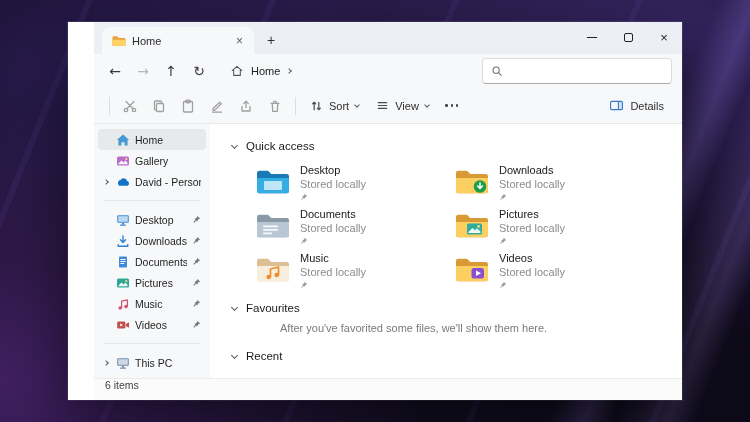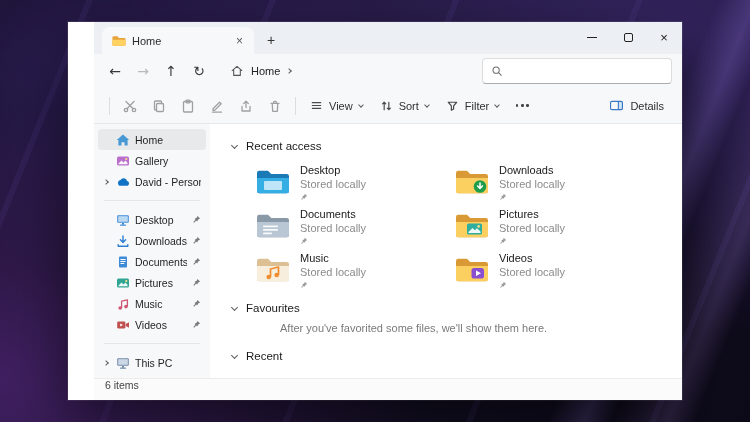--- a/index.html
+++ b/index.html
@@ -183,37 +183,30 @@
         </svg>
       </div>
       <div class="cmd-btn icon-btn">
         <svg width="14" height="14" viewBox="0 0 14 14">
           <path class="sicon" d="M3 4.3 H11 M5.6 4.3 V3.2 A0.8 0.8 0 0 1 6.4 2.4 H7.6 A0.8 0.8 0 0 1 8.4 3.2 V4.3 M4.2 4.3 L4.7 12.3 H9.3 L9.8 4.3"></path>
         </svg>
       </div>
       <div class="cmd-sep"></div>
       <div class="cmd-btn">
         <svg width="13" height="13" viewBox="0 0 14 14">
-          <path class="cicon" d="M2.5 4 H11.5 M2.5 7 H11.5 M2.5 10 H11.5"></path>
-        </svg>
-        <span>View</span>
+          <path class="cicon" d="M4.5 3.5 V11.5 M2.8 5.2 L4.5 3.5 L6.2 5.2 M9.5 3.5 V11.5 M7.8 9.8 L9.5 11.5 L11.2 9.8"></path>
+        </svg>
+        <span>Sort</span>
         <span class="chev down small"></span>
       </div>
       <div class="cmd-btn">
         <svg width="13" height="13" viewBox="0 0 14 14">
-          <path class="cicon" d="M4.5 3.5 V11.5 M2.8 5.2 L4.5 3.5 L6.2 5.2 M9.5 3.5 V11.5 M7.8 9.8 L9.5 11.5 L11.2 9.8"></path>
-        </svg>
-        <span>Sort</span>
-        <span class="chev down small"></span>
-      </div>
-      <div class="cmd-btn">
-        <svg width="13" height="13" viewBox="0 0 14 14">
-          <path class="cicon" d="M2.5 3.5 H11.5 L8.2 7.5 V10.7 L5.8 12.1 V7.5 Z"></path>
-        </svg>
-        <span>Filter</span>
+          <path class="cicon" d="M2.5 4 H11.5 M2.5 7 H11.5 M2.5 10 H11.5"></path>
+        </svg>
+        <span>View</span>
         <span class="chev down small"></span>
       </div>
       <div class="cmd-btn icon-btn">
         <span class="dots">
             <span></span>
             <span></span>
             <span></span>
           </span>
       </div>
       <div class="cmd-spacer"></div>
@@ -340,21 +333,21 @@
             <rect x="4" y="11.6" width="6" height="1.2" rx="0.6" fill="#7189a8"></rect>
           </svg>
           <span class="side-label">This PC</span>
         </div>
       </div>
 
       <div class="main">
 
         <div class="section-header">
           <span class="chev down"></span>
-          <span>Recent access</span>
+          <span>Quick access</span>
         </div>
 
         <div class="tiles">
 
           <div class="tile">
             <svg class="folder f-desktop" viewBox="0 0 34 28">
               <path class="back" d="M1 5 Q1 2.8 3.2 2.8 H12 L15.2 6 H30.8 Q33 6 33 8.2 V23 Q33 25.2 30.8 25.2 H3.2 Q1 25.2 1 23 Z"></path>
               <path class="front" d="M1 10 H33 V23 Q33 25.2 30.8 25.2 H3.2 Q1 25.2 1 23 Z"></path>
               <rect x="8" y="13" width="18" height="9" rx="1" fill="#bfe6f8"></rect>
             </svg>

